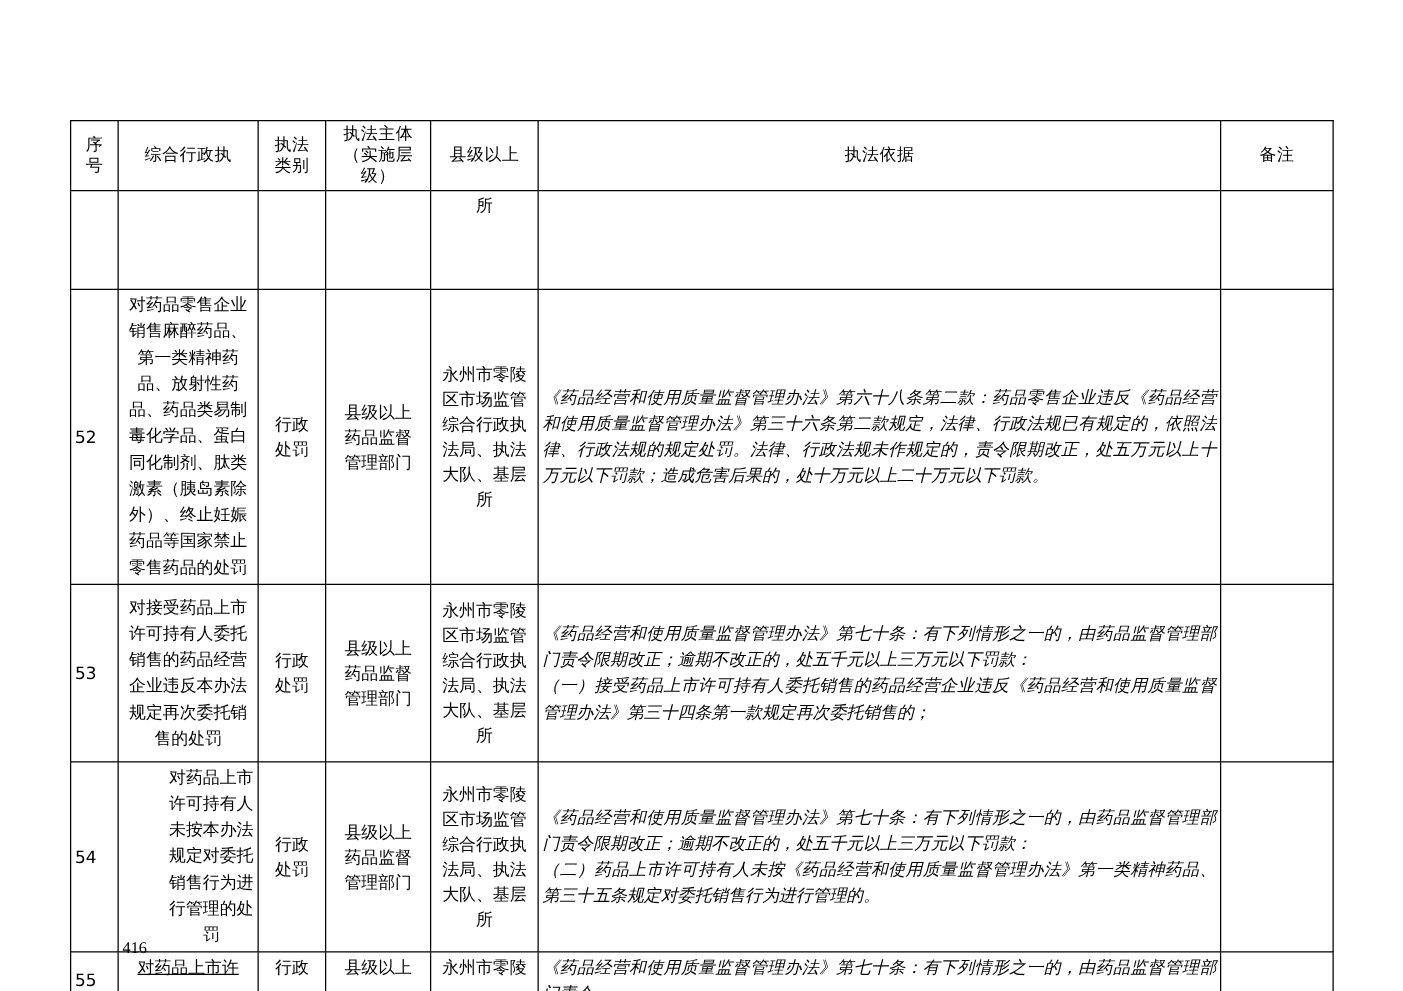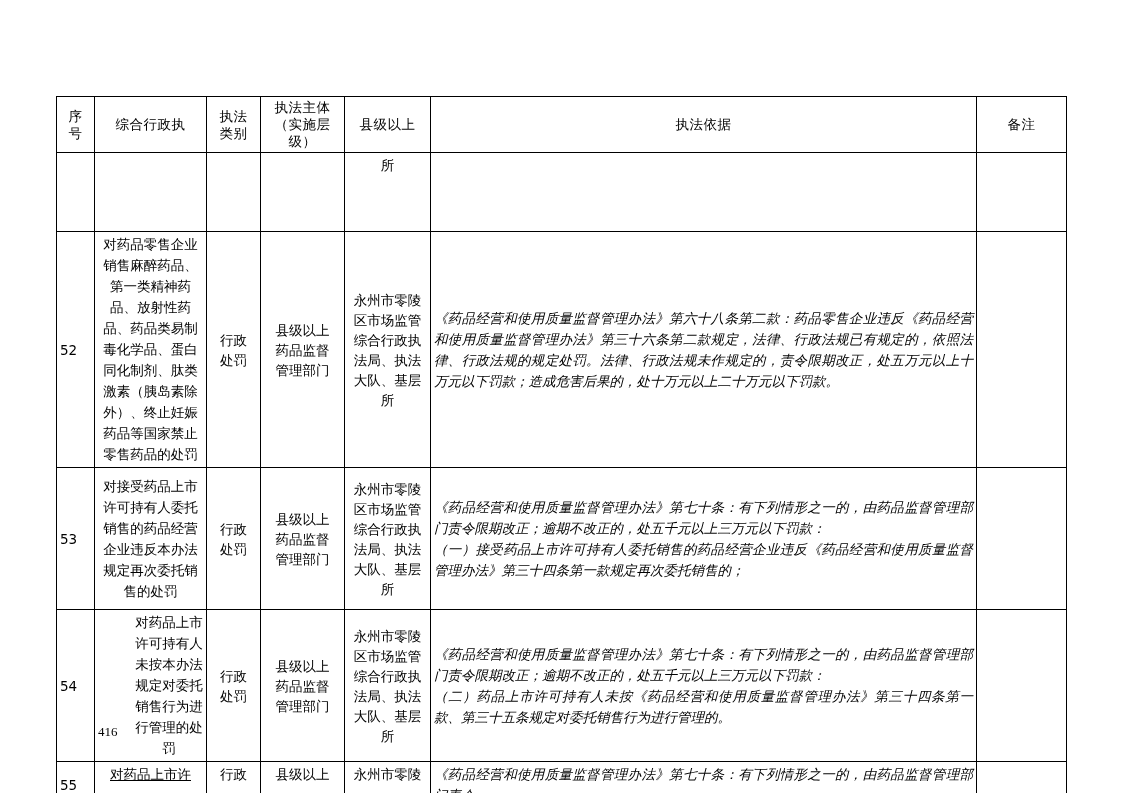--- a/index.html
+++ b/index.html
@@ -77,21 +77,21 @@
     margin: 0;
     text-indent: 0;
     font-style: italic;
   }
   td.note { }
 
   .row-frag td { height: 74px; }
   .page-number {
     position: absolute;
     left: 98px;
-    top: 724px;
+    top: 750px;
     font-size: 13px;
     font-family: "Liberation Serif", serif;
   }
 </style>
 </head>
 <body>
 
 <div class="page">
   <div class="table-wrap">
     <table class="doc">
@@ -220,21 +220,21 @@
           <td class="ctr">
             <span>永州市零陵</span>
             <span>区市场监管</span>
             <span>综合行政执</span>
             <span>法局、执法</span>
             <span>大队、基层</span>
             <span>所</span>
           </td>
           <td class="basis">
             <p>《药品经营和使用质量监督管理办法》第七十条：有下列情形之一的，由药品监督管理部门责令限期改正；逾期不改正的，处五千元以上三万元以下罚款：</p>
-            <p>（二）药品上市许可持有人未按《药品经营和使用质量监督管理办法》第三十四条第一款、第三十五条规定对委托销售行为进行管理的。</p>
+            <p>（二）药品上市许可持有人未按《药品经营和使用质量监督管理办法》第一类精神药品、第三十五条规定对委托销售行为进行管理的。</p>
           </td>
           <td class="note"></td>
         </tr>
 
         <tr style="height:24px;">
           <td class="seq">55</td>
           <td class="ctr" style="vertical-align:top;text-decoration:underline;">
             <span>对药品上市许</span>
           </td>
           <td class="ctr" style="vertical-align:top;">

